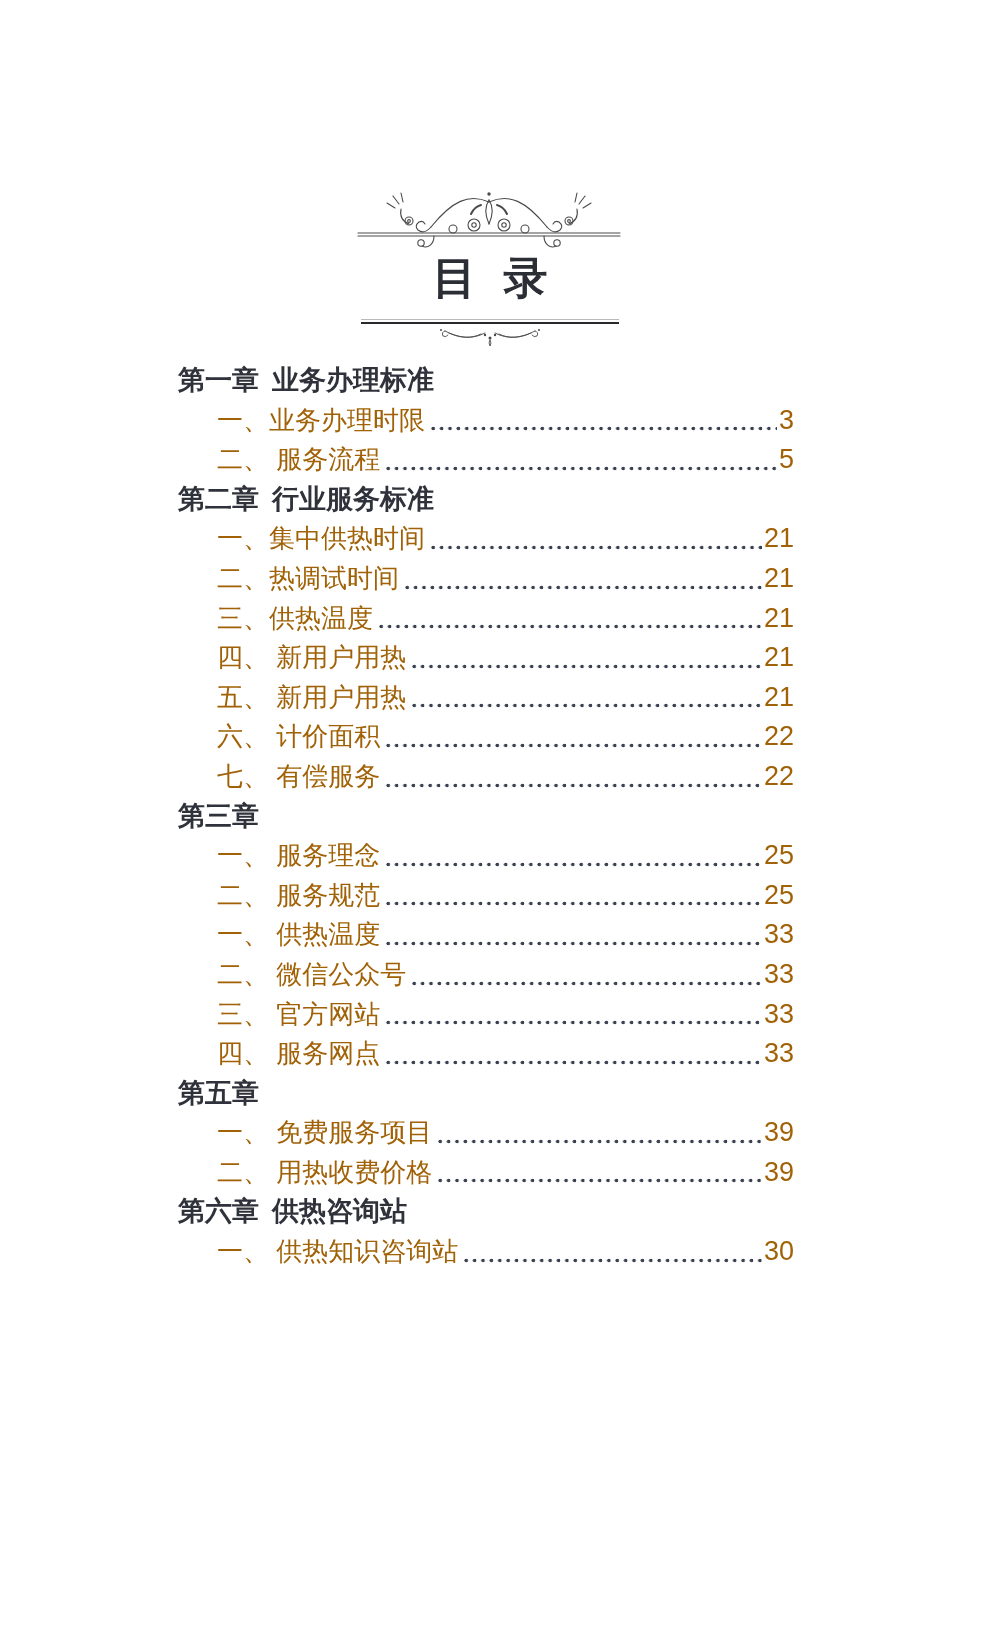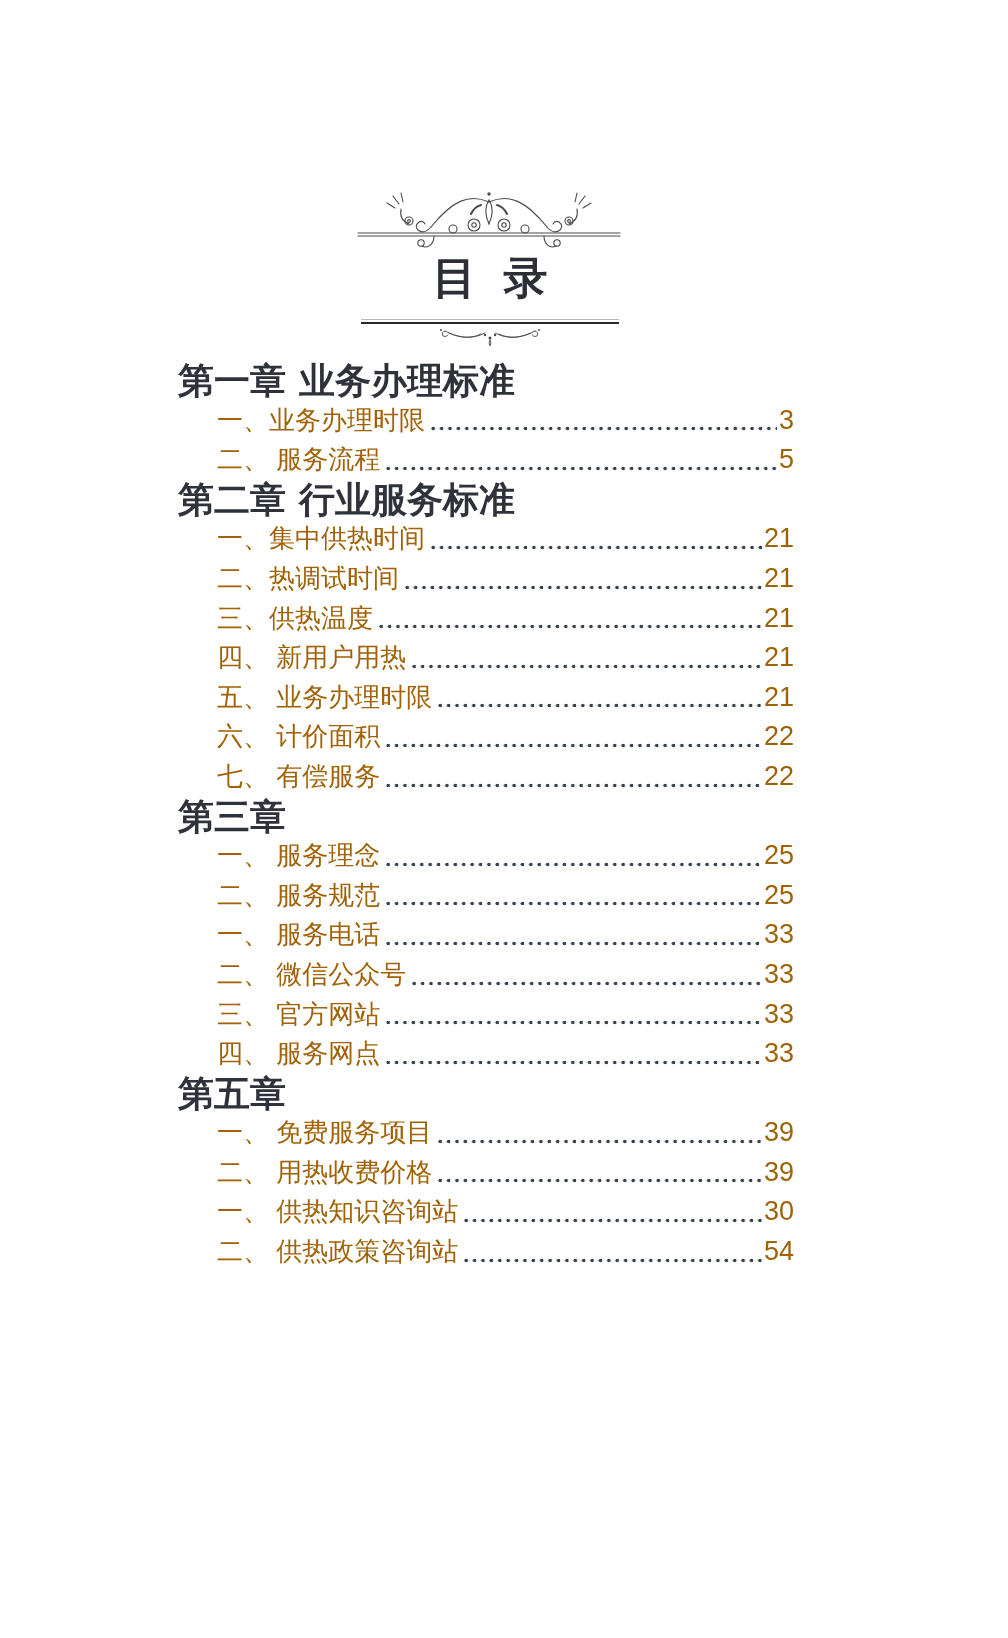--- a/index.html
+++ b/index.html
@@ -78,21 +78,21 @@
     display: flex;
     align-items: stretch;
     height: 39.6px;
     line-height: 39.6px;
     font-size: 26px;
     color: #a16207;
     white-space: pre;
   }
   .toc-row.chapter {
     font-weight: 700;
-    font-size: 36px;
+    font-size: 27px;
     color: #2f323a;
   }
   .chapter .ch-num { margin-right: 13px; }
   .toc-row.item { padding-left: 39px; }
   .item-label { flex: 0 0 auto; }
   .dots {
     flex: 1 1 auto;
     align-self: flex-end;
     height: 5px;
     margin: 0 2px 9px 6px;
@@ -187,30 +187,30 @@
 
   <div class="toc">
       <div class="toc-row chapter"><span class="ch-num">第一章</span><span class="ch-title">业务办理标准</span></div>
       <div class="toc-row item"><span class="item-label">一、业务办理时限</span><span class="dots"></span><span class="page-num">3</span></div>
       <div class="toc-row item"><span class="item-label">二、 服务流程</span><span class="dots"></span><span class="page-num">5</span></div>
       <div class="toc-row chapter"><span class="ch-num">第二章</span><span class="ch-title">行业服务标准</span></div>
       <div class="toc-row item"><span class="item-label">一、集中供热时间</span><span class="dots"></span><span class="page-num">21</span></div>
       <div class="toc-row item"><span class="item-label">二、热调试时间</span><span class="dots"></span><span class="page-num">21</span></div>
       <div class="toc-row item"><span class="item-label">三、供热温度</span><span class="dots"></span><span class="page-num">21</span></div>
       <div class="toc-row item"><span class="item-label">四、 新用户用热</span><span class="dots"></span><span class="page-num">21</span></div>
-      <div class="toc-row item"><span class="item-label">五、 业务办理时限</span><span class="dots"></span><span class="page-num">21</span></div>
+      <div class="toc-row item"><span class="item-label">五、 新用户用热</span><span class="dots"></span><span class="page-num">21</span></div>
       <div class="toc-row item"><span class="item-label">六、 计价面积</span><span class="dots"></span><span class="page-num">22</span></div>
       <div class="toc-row item"><span class="item-label">七、 有偿服务</span><span class="dots"></span><span class="page-num">22</span></div>
       <div class="toc-row chapter"><span class="ch-num">第三章</span></div>
       <div class="toc-row item"><span class="item-label">一、 服务理念</span><span class="dots"></span><span class="page-num">25</span></div>
       <div class="toc-row item"><span class="item-label">二、 服务规范</span><span class="dots"></span><span class="page-num">25</span></div>
-      <div class="toc-row item"><span class="item-label">一、 服务电话</span><span class="dots"></span><span class="page-num">33</span></div>
+      <div class="toc-row item"><span class="item-label">一、 供热温度</span><span class="dots"></span><span class="page-num">33</span></div>
       <div class="toc-row item"><span class="item-label">二、 微信公众号</span><span class="dots"></span><span class="page-num">33</span></div>
       <div class="toc-row item"><span class="item-label">三、 官方网站</span><span class="dots"></span><span class="page-num">33</span></div>
       <div class="toc-row item"><span class="item-label">四、 服务网点</span><span class="dots"></span><span class="page-num">33</span></div>
       <div class="toc-row chapter"><span class="ch-num">第五章</span></div>
       <div class="toc-row item"><span class="item-label">一、 免费服务项目</span><span class="dots"></span><span class="page-num">39</span></div>
       <div class="toc-row item"><span class="item-label">二、 用热收费价格</span><span class="dots"></span><span class="page-num">39</span></div>
+      <div class="toc-row chapter"><span class="ch-num">第六章</span><span class="ch-title">供热咨询站</span></div>
       <div class="toc-row item"><span class="item-label">一、 供热知识咨询站</span><span class="dots"></span><span class="page-num">30</span></div>
-      <div class="toc-row item"><span class="item-label">二、 供热政策咨询站</span><span class="dots"></span><span class="page-num">54</span></div>
     </div>
 
 </div>
 
 </body></html>

